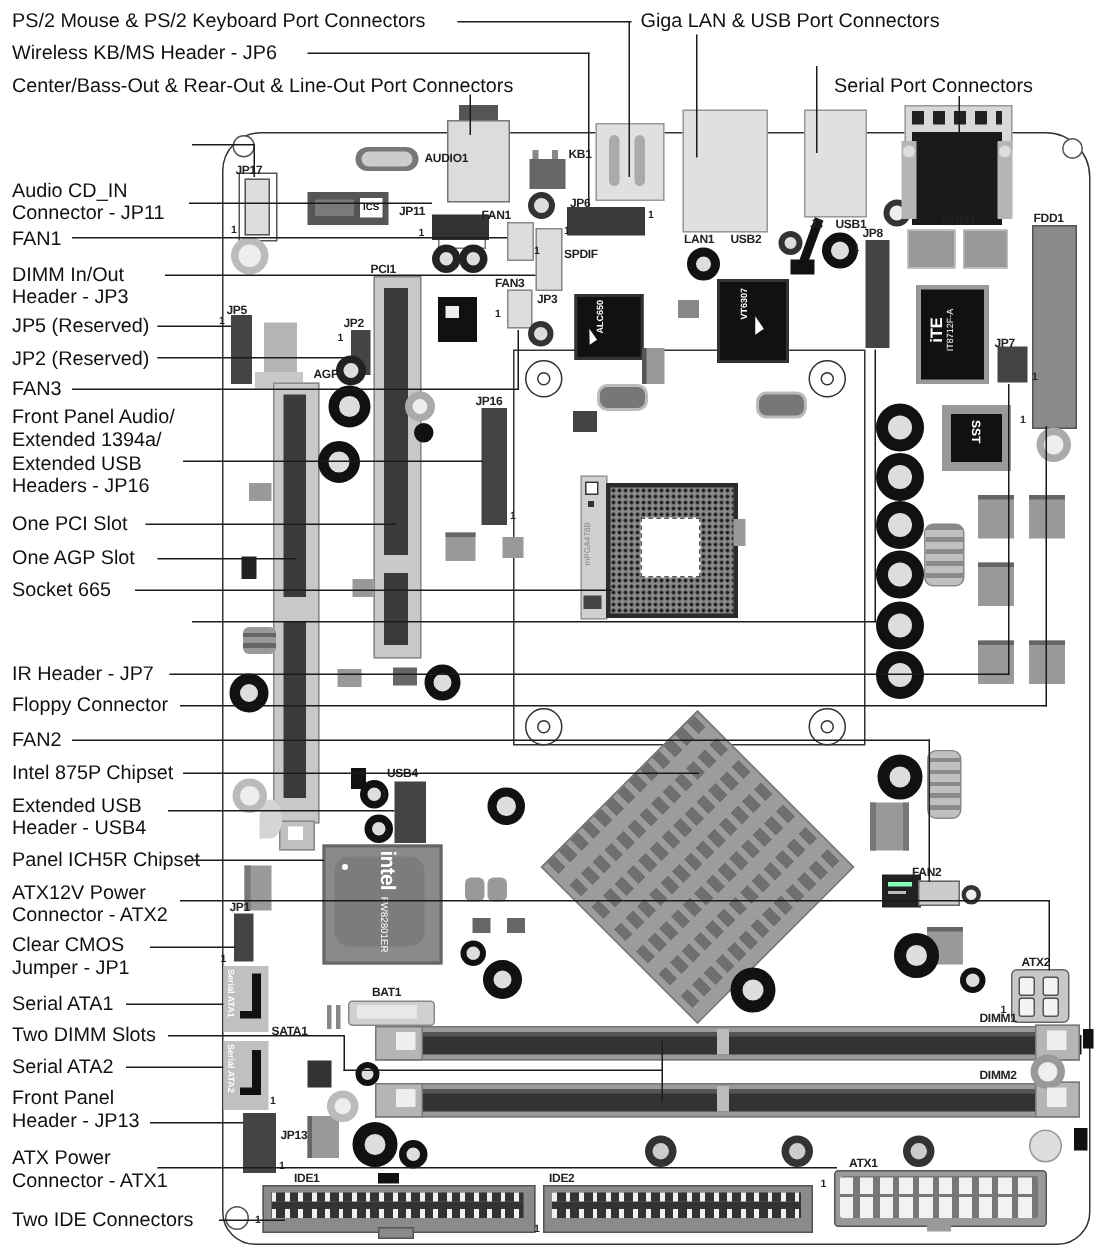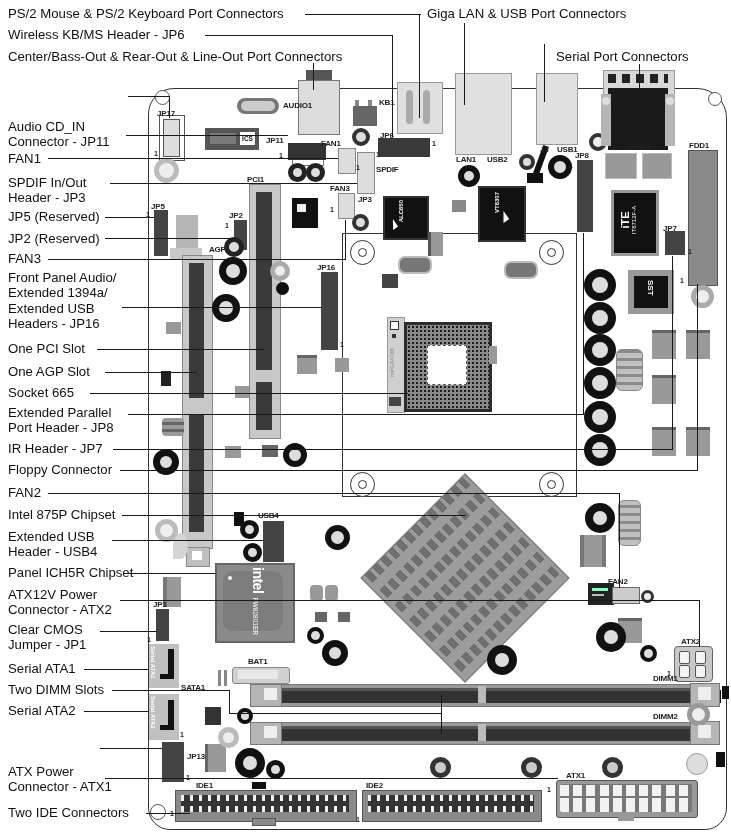--- a/index.html
+++ b/index.html
@@ -407,45 +407,45 @@
 
   <div class="ab callout" style="left:8px;top:6px">PS/2 Mouse &amp; PS/2 Keyboard Port Connectors</div>
   <div class="ab callout" style="left:427px;top:6px">Giga LAN &amp; USB Port Connectors</div>
   <div class="ab callout" style="left:8px;top:27px">Wireless KB/MS Header - JP6</div>
   <div class="ab callout" style="left:8px;top:49px">Center/Bass-Out &amp; Rear-Out &amp; Line-Out Port Connectors</div>
   <div class="ab callout" style="left:556px;top:49px">Serial Port Connectors</div>
 
   <div class="ab callout" style="left:8px;top:119px">Audio CD_IN
 Connector - JP11</div>
   <div class="ab callout" style="left:8px;top:151px">FAN1</div>
-  <div class="ab callout" style="left:8px;top:175px">SPDIF In/Out
+  <div class="ab callout" style="left:8px;top:175px">DIMM In/Out
 Header - JP3</div>
   <div class="ab callout" style="left:8px;top:209px">JP5 (Reserved)</div>
   <div class="ab callout" style="left:8px;top:231px">JP2 (Reserved)</div>
   <div class="ab callout" style="left:8px;top:251px">FAN3</div>
   <div class="ab callout" style="left:8px;top:270px">Front Panel Audio/
 Extended 1394a/
 Extended USB
 Headers - JP16</div>
   <div class="ab callout" style="left:8px;top:341px">One PCI Slot</div>
   <div class="ab callout" style="left:8px;top:364px">One AGP Slot</div>
   <div class="ab callout" style="left:8px;top:385px">Socket 665</div>
-  <div class="ab callout" style="left:8px;top:405px">Extended Parallel
-Port Header - JP8</div>
   <div class="ab callout" style="left:8px;top:441px">IR Header - JP7</div>
   <div class="ab callout" style="left:8px;top:462px">Floppy Connector</div>
   <div class="ab callout" style="left:8px;top:485px">FAN2</div>
   <div class="ab callout" style="left:8px;top:507px">Intel 875P Chipset</div>
   <div class="ab callout" style="left:8px;top:529px">Extended USB
 Header - USB4</div>
   <div class="ab callout" style="left:8px;top:565px">Panel ICH5R Chipset</div>
   <div class="ab callout" style="left:8px;top:587px">ATX12V Power
 Connector - ATX2</div>
   <div class="ab callout" style="left:8px;top:622px">Clear CMOS
 Jumper - JP1</div>
   <div class="ab callout" style="left:8px;top:661px">Serial ATA1</div>
   <div class="ab callout" style="left:8px;top:682px">Two DIMM Slots</div>
   <div class="ab callout" style="left:8px;top:703px">Serial ATA2</div>
+  <div class="ab callout" style="left:8px;top:724px">Front Panel
+Header - JP13</div>
   <div class="ab callout" style="left:8px;top:764px">ATX Power
 Connector - ATX1</div>
   <div class="ab callout" style="left:8px;top:805px">Two IDE Connectors</div>
 
 </div>
 
 </body></html>

